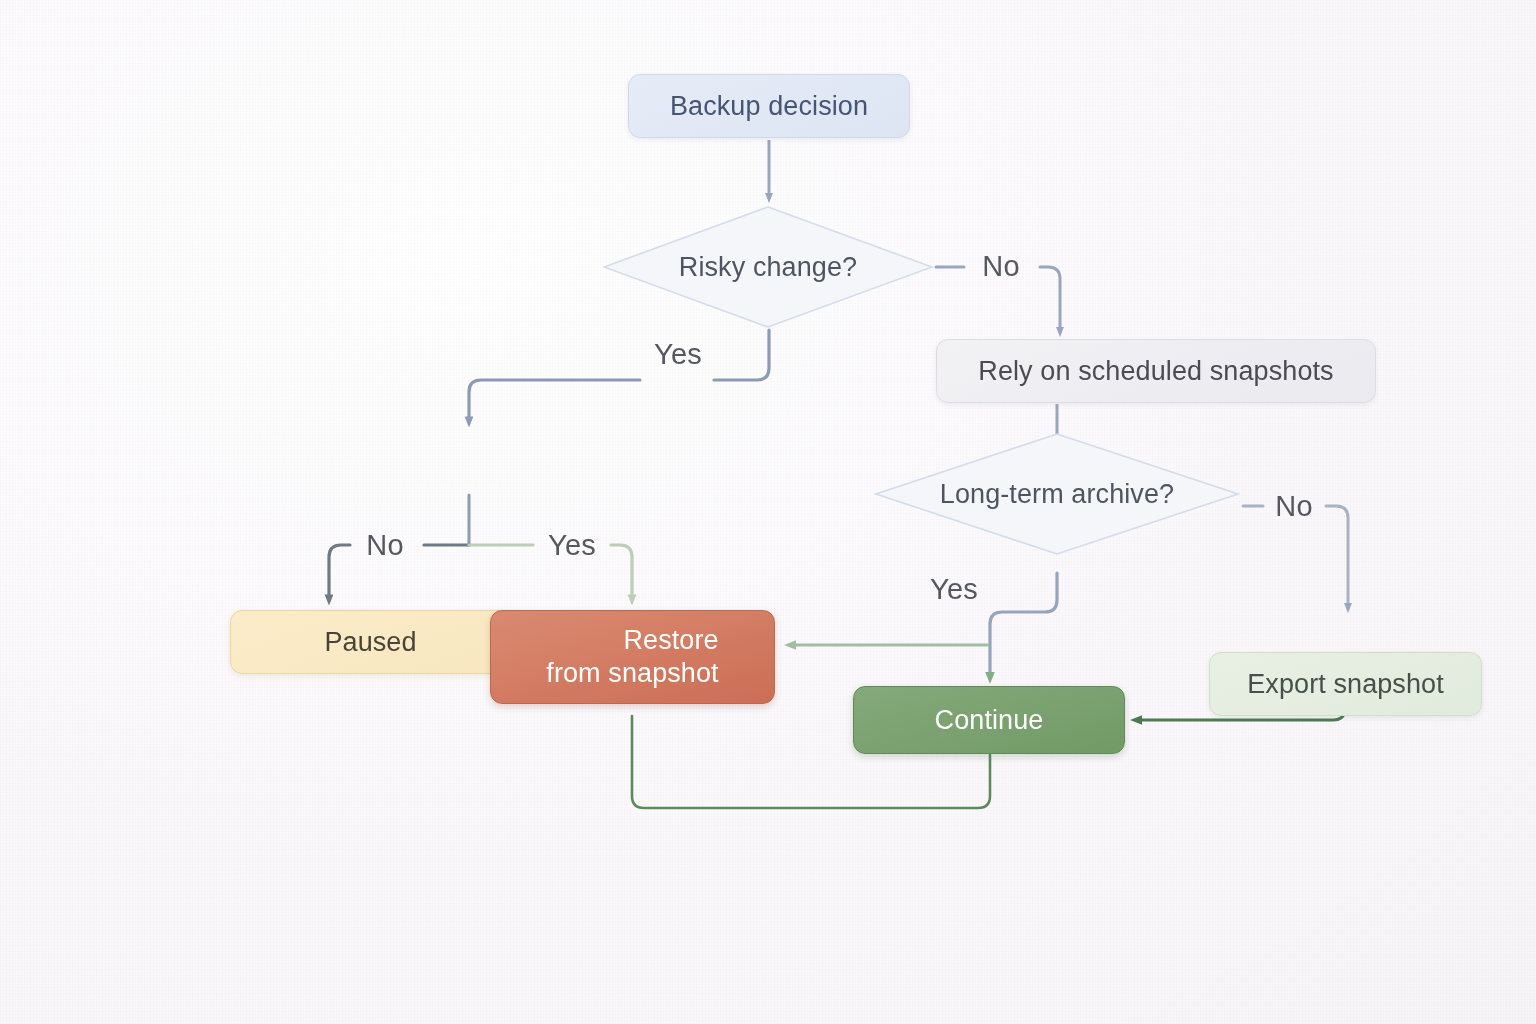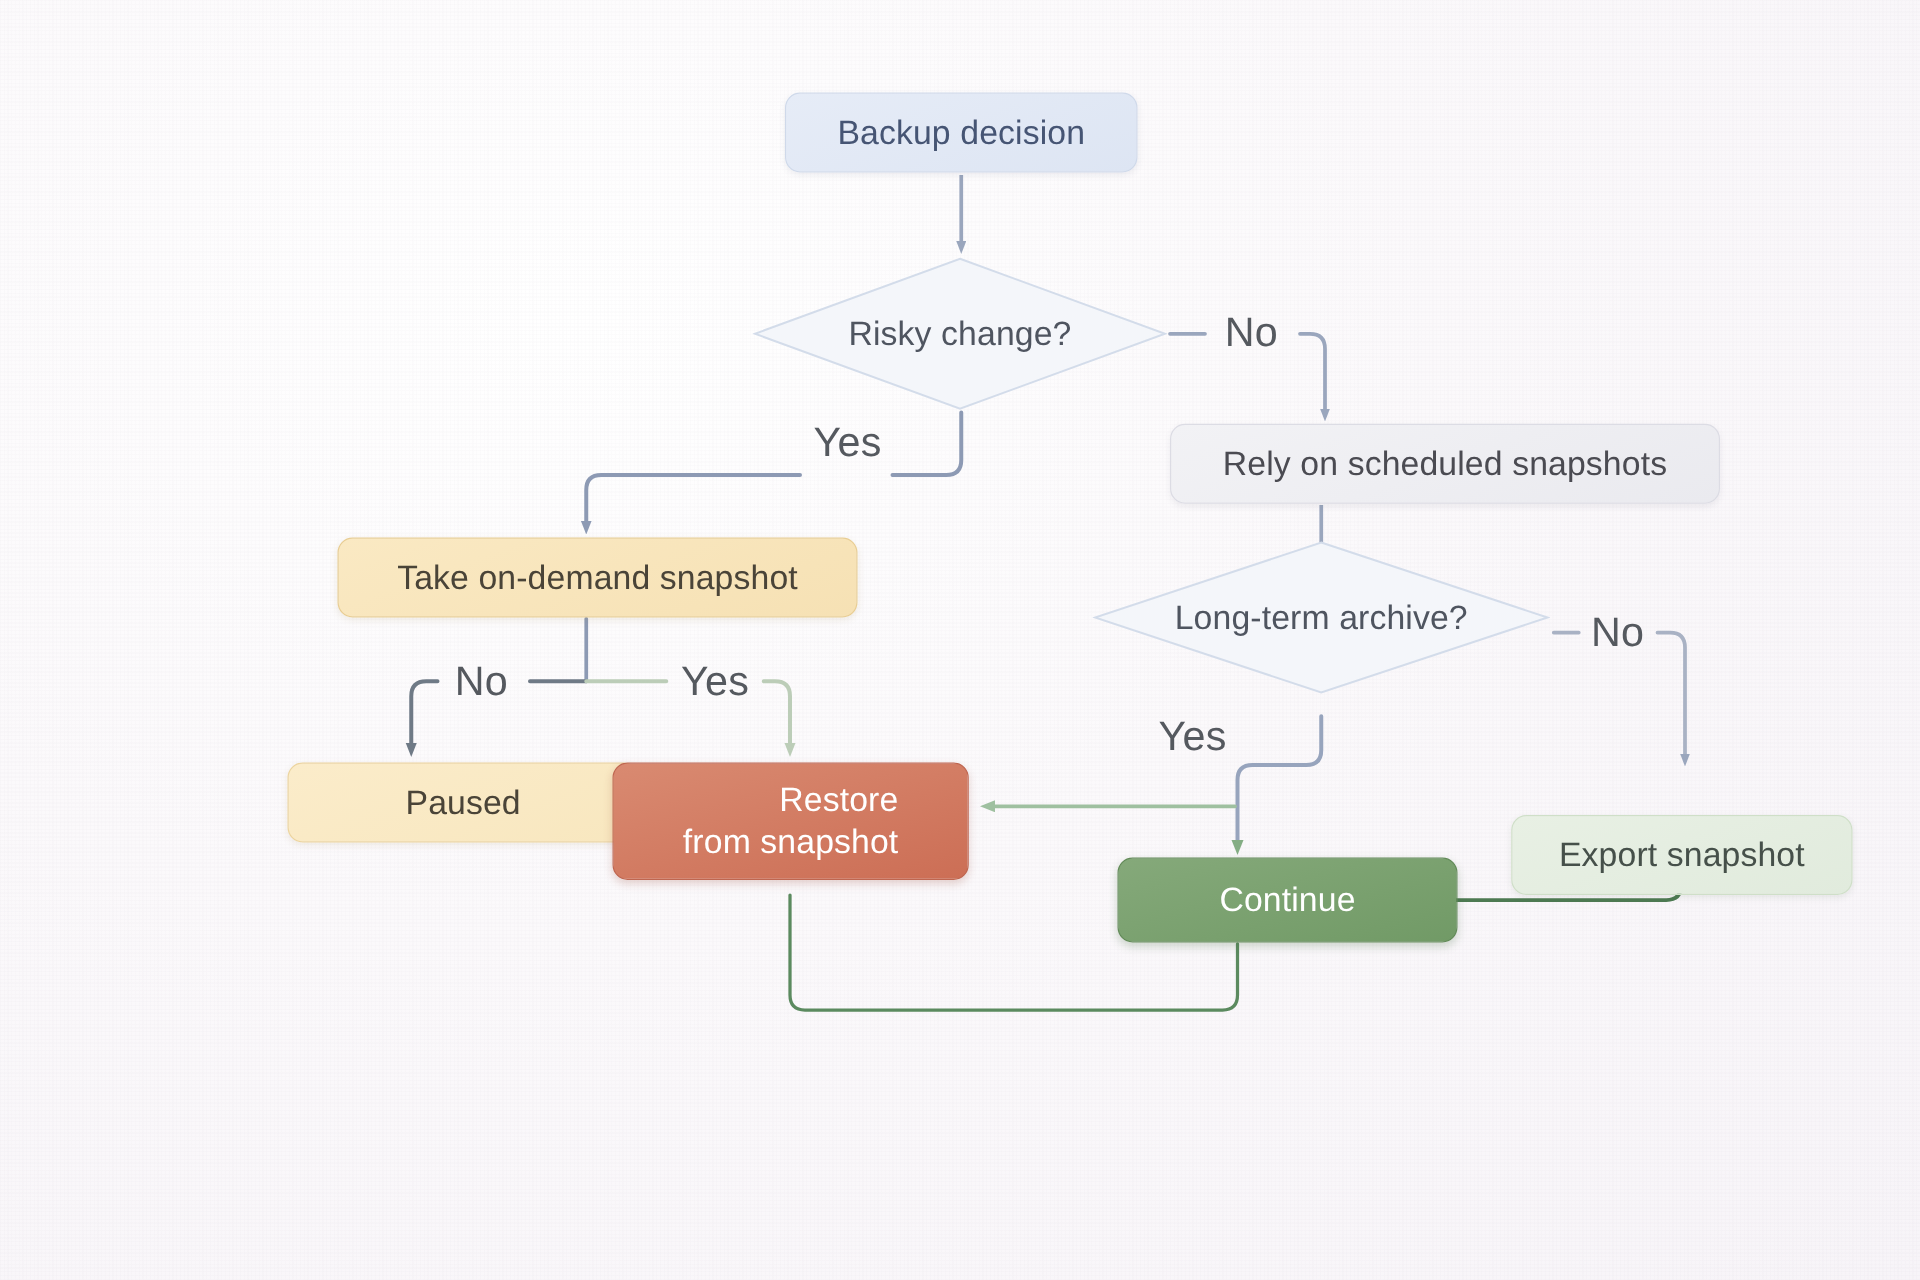--- a/index.html
+++ b/index.html
@@ -116,21 +116,21 @@
     z-index: 3;
     color: #4f5560;
     font-size: 27px;
     text-align: left;
     letter-spacing: 0.1px;
   }
   .edge-label {
     position: absolute;
     z-index: 3;
     color: #55595f;
-    font-size: 33px;
+    font-size: 29px;
     white-space: nowrap;
     transform: translate(-50%, -50%);
     letter-spacing: 0.2px;
   }
 </style>
 </head>
 <body>
 
 <div id="canvas">
 
@@ -192,23 +192,20 @@
     <svg width="332" height="124" viewBox="0 0 332 124" xmlns="http://www.w3.org/2000/svg">
       <polygon points="166,2 330,62 166,122 2,62" fill="#f4f6fa" stroke="#d3dcea" stroke-width="1.6"></polygon>
     </svg>
     <span class="diamond-label">Risky change?</span>
   </div>
 
   <div class="node n-neutral" style="left:936px; top:339px; width:440px; height:64px;">
     <span>Rely on scheduled snapshots</span>
   </div>
 
-  <div class="node n-amber" style="left:270px; top:430px; width:416px; height:64px;">
-    <span>Take on-demand snapshot</span>
-  </div>
 
   <div class="diamond-wrap" style="left:874px; top:432px; width:366px; height:124px;">
     <svg width="366" height="124" viewBox="0 0 366 124" xmlns="http://www.w3.org/2000/svg">
       <polygon points="183,2 364,62 183,122 2,62" fill="#f4f6fa" stroke="#d3dcea" stroke-width="1.6"></polygon>
     </svg>
     <span class="diamond-label">Long-term archive?</span>
   </div>
 
   <div class="node n-amber-light" style="left:183px; top:610px; width:281px; height:64px;">
     <span>Paused</span>
@@ -216,21 +213,21 @@
 
   <div class="node n-red" style="left:490px; top:610px; width:285px; height:94px;text-align:right;">
     <span>Restore
 from snapshot</span>
   </div>
 
   <div class="node n-green-light" style="left:1209px; top:616px; width:273px; height:64px;">
     <span>Export snapshot</span>
   </div>
 
-  <div class="node n-green" style="left:894px; top:686px; width:272px; height:68px;">
+  <div class="node n-green" style="left:853px; top:686px; width:272px; height:68px;">
     <span>Continue</span>
   </div>
 
   <span class="edge-label" style="left:1001px; top:266px;">No</span>
   <span class="edge-label" style="left:678px; top:354px;">Yes</span>
   <span class="edge-label" style="left:385px; top:545px;">No</span>
   <span class="edge-label" style="left:572px; top:545px;">Yes</span>
   <span class="edge-label" style="left:1294px; top:506px;">No</span>
   <span class="edge-label" style="left:954px; top:589px;">Yes</span>
 

